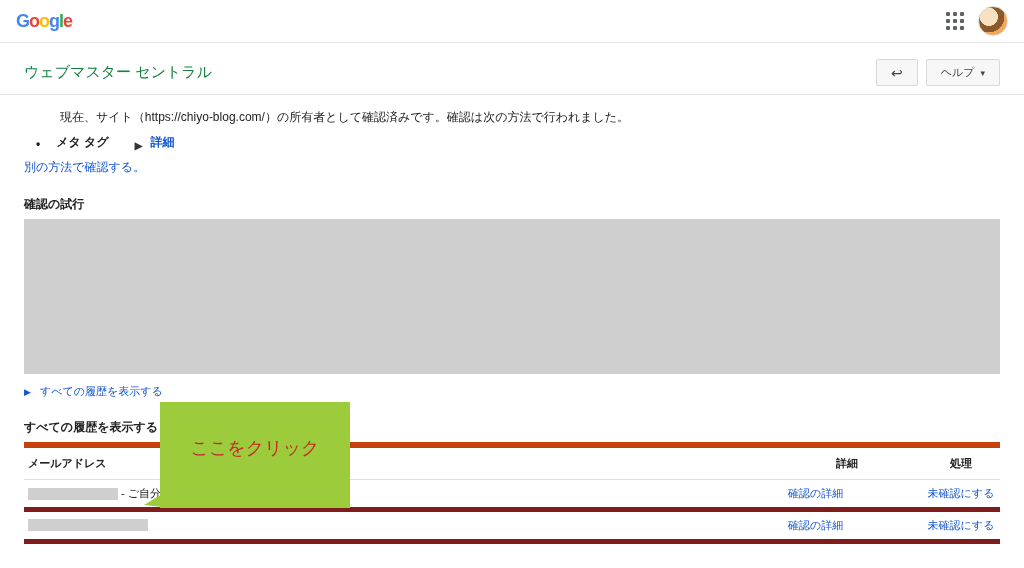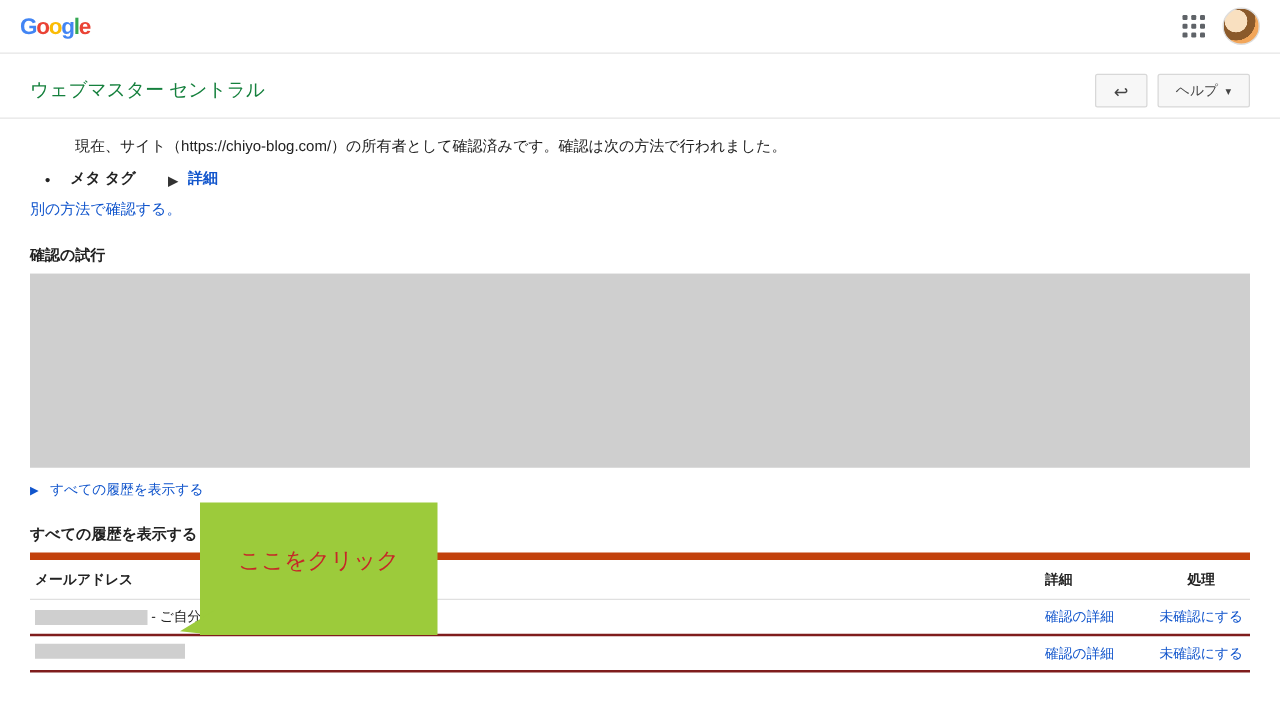--- a/index.html
+++ b/index.html
@@ -33,21 +33,21 @@
   .col-result{ width:320px;}
   .col-method{ width:80px; text-align:left;}
   .greybox{ background:#cfcfcf; height:155px; border:1px solid #cfcfcf;}
   .show-all{ margin-top:10px; color:#1155cc; cursor:pointer; font-size:11px;}
   .show-all::before{content:"\25B6"; font-size:9px; margin-right:6px; color:#1155cc; vertical-align:middle;}
   .owners-table{ margin-top:6px;}
   .owners-head{ display:flex; padding:8px 4px; font-size:11px; font-weight:bold; border-top:6px solid #c2410c; border-bottom:1px solid #e0e0e0;}
   .ocol-mail{ flex:1;}
   .ocol-detail{ width:90px;}
   .ocol-action{ width:70px; text-align:center;}
-  .owners-row{ display:flex; padding:6px 4px; border-bottom:2px solid #7f1d1d; font-size:11px; align-items:center;}
+  .owners-row{ display:flex; padding:6px 4px; border-bottom:5px solid #7f1d1d; font-size:11px; align-items:center;gap:48px;}
   .mask{ display:inline-block; background:#cfcfcf; height:12px; width:90px; vertical-align:middle;}
   .mask2{ background:#cfcfcf; height:12px; width:120px; display:inline-block;}
   .callout{ position:absolute; left:160px; top:402px; width:190px; height:106px; background:#9ccb3b; display:flex; align-items:flex-start; justify-content:center; padding-top:34px;}
   .callout-text{ color:#c62828; font-size:18px; font-weight:500;}
   .callout-tail2{ position:absolute; left:-16px; bottom:0px; width:28px; height:20px; background:#9ccb3b; clip-path: polygon(100% 0, 100% 100%, 0 85%);}
   .page-wrap{ position:relative;}
 </style>
 </head>
 <body>
 

